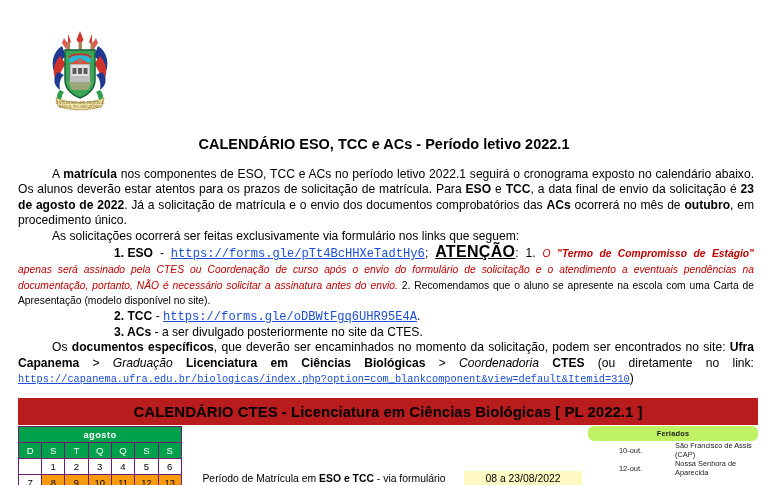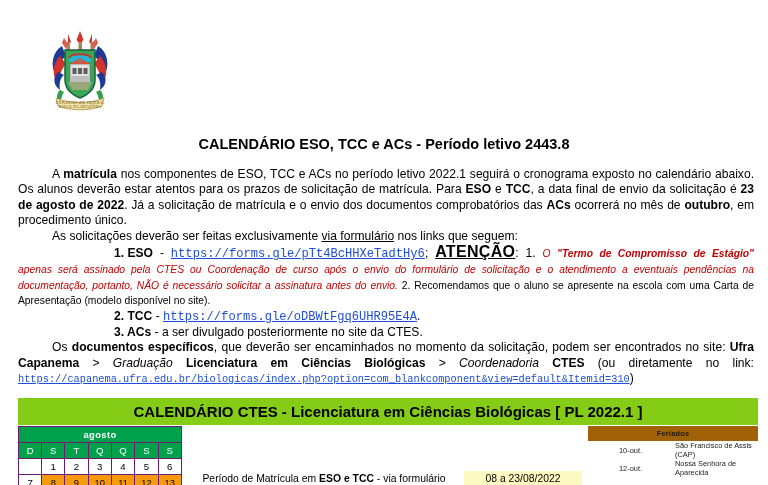--- a/index.html
+++ b/index.html
@@ -66,21 +66,21 @@
   }
   .para {
     text-align: justify;
     text-justify: inter-word;
     text-indent: 34px;
     margin: 0;
   }
   .para.tight { margin-top: 0px; }
   b, .b { font-weight: bold; }
   i, .i { font-style: italic; }
-  .u { text-decoration: underline; }
+  .u { }
   a, .link {
     color: #1d4ed8;
     text-decoration: underline;
     font-family: Liberation Mono, monospace;
   }
   .small-caps-atencao {
     font-weight: bold;
     font-size: 16px;
     letter-spacing: 0.02em;
     text-decoration: underline;
@@ -118,21 +118,21 @@
   }
 
   
   .cal-wrap {
     position: absolute;
     left: 18px;
     top: 398px;
     width: 740px;
   }
   .cal-banner {
-    background: #84cc16;
+    background: #b91c1c;
     text-align: center;
     font-size: 15px;
     font-weight: bold;
     padding: 4px 0 4px 0;
     line-height: 19px;
     color: #000;
   }
   .cal-body {
     display: flex;
     align-items: flex-start;
@@ -199,27 +199,28 @@
   .holidays {
     flex: 0 0 170px;
     margin-left: 6px;
   }
   .holi-table {
     width: 170px;
     border-collapse: collapse;
     table-layout: fixed;
   }
   .holi-head {
-    background: #a16207;
+    background: #bef264;
     color: #c00000;
     font-size: 8.4px;
     font-weight: bold;
     text-align: center;
     height: 13px;
     letter-spacing: 0.03em;
+    border-radius: 6px;
   }
   .holi-table td {
     font-size: 7.4px;
     height: 15px;
     padding: 0 2px;
     vertical-align: middle;
     color: #1a1a1a;
   }
   .holi-date { width: 36px; text-align: center; }
   .holi-name { text-align: left; padding-left: 4px; }
@@ -268,27 +269,27 @@
       <path d="M22 62 C18 66 18 72 22 74 C24 70 24 66 26 64 Z" fill="#2e9e4f"></path>
       <path d="M62 62 C66 66 66 72 62 74 C60 70 60 66 58 64 Z" fill="#2e9e4f"></path>
 
       <path d="M18 70 C30 76 54 76 66 70 L64 78 C52 83 32 83 20 78 Z" fill="#f0e2a8" stroke="#b8a05a" stroke-width="1"></path>
       <text x="42" y="75.5" font-size="4" text-anchor="middle" fill="#7a6320" font-family="Liberation Serif, serif">UNIVERSIDADE FEDERAL</text>
       <text x="42" y="80" font-size="4" text-anchor="middle" fill="#7a6320" font-family="Liberation Serif, serif">RURAL DA AMAZÔNIA</text>
     </svg>
   </div>
 </div>
 
-<div class="doc-title">CALENDÁRIO ESO, TCC e ACs - Período letivo 2443.8</div>
+<div class="doc-title">CALENDÁRIO ESO, TCC e ACs - Período letivo 2022.1</div>
 
 <div class="body-copy">
 
   <p class="para"><span>A </span><b>matrícula</b><span> nos componentes de ESO, TCC e ACs no período letivo 2022.1 seguirá o cronograma exposto no calendário abaixo. Os alunos deverão estar atentos para os prazos de solicitação de matrícula. Para </span><b>ESO</b><span> e </span><b>TCC</b><span>, a data final de envio da solicitação é </span><b>23 de agosto de 2022</b><span>. Já a solicitação de matrícula e o envio dos documentos comprobatórios das </span><b>ACs</b><span> ocorrerá no mês de </span><b>outubro</b><span>, em procedimento único.</span></p>
 
-  <p class="para tight"><span>As solicitações deverão ser feitas exclusivamente </span><span class="u">via formulário</span><span> nos links que seguem:</span></p>
+  <p class="para tight"><span>As solicitações ocorrerá ser feitas exclusivamente </span><span class="u">via formulário</span><span> nos links que seguem:</span></p>
 
   <p class="esobox"><span class="lead b">1. ESO</span><span> - </span><a class="link" href="#">https://forms.gle/pTt4BcHHXeTadtHy6</a><span>; </span><span class="small-caps-atencao">ATENÇÃO</span><span>: 1. </span><span class="red-cont"><span class="i">O </span><b class="i">"Termo de Compromisso de Estágio"</b><span class="i"> apenas será assinado pela CTES ou Coordenação de curso após o envio do formulário de solicitação e o atendimento a eventuais pendências na documentação, portanto, NÃO é necessário solicitar a assinatura antes do envio.</span></span><span class="note-line" style="display:inline"> 2. Recomendamos que o aluno se apresente na escola com uma Carta de Apresentação (modelo disponível no site).</span></p>
 
   <p class="list-line"><b>2. TCC</b><span> - </span><a class="link" href="#">https://forms.gle/oDBWtFgq6UHR95E4A</a><span>.</span></p>
 
   <p class="list-line"><b>3. ACs</b><span> - a ser divulgado posteriormente no site da CTES.</span></p>
 
   <p class="para"><span>Os </span><b>documentos específicos</b><span>, que deverão ser encaminhados no momento da solicitação, podem ser encontrados no site: </span><b>Ufra Capanema</b><span> &gt; </span><i>Graduação</i><span> </span><b>Licenciatura em Ciências Biológicas</b><span> &gt; </span><i>Coordenadoria</i><span> </span><b>CTES</b><span> (ou diretamente no link: </span><a class="link tiny-link" href="#">https://capanema.ufra.edu.br/biologicas/index.php?option=com_blankcomponent&amp;view=default&amp;Itemid=310</a><span>)</span></p>
 
 </div>

